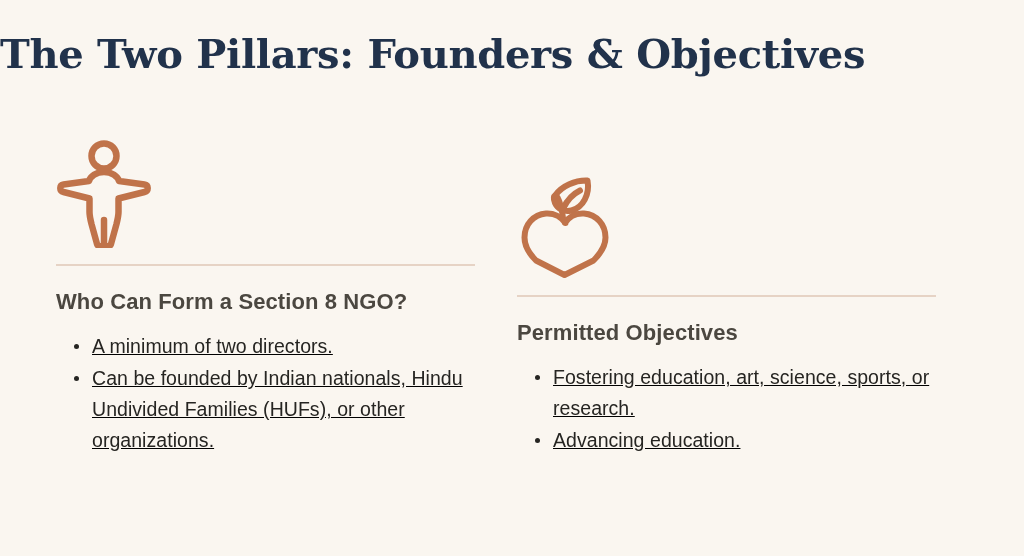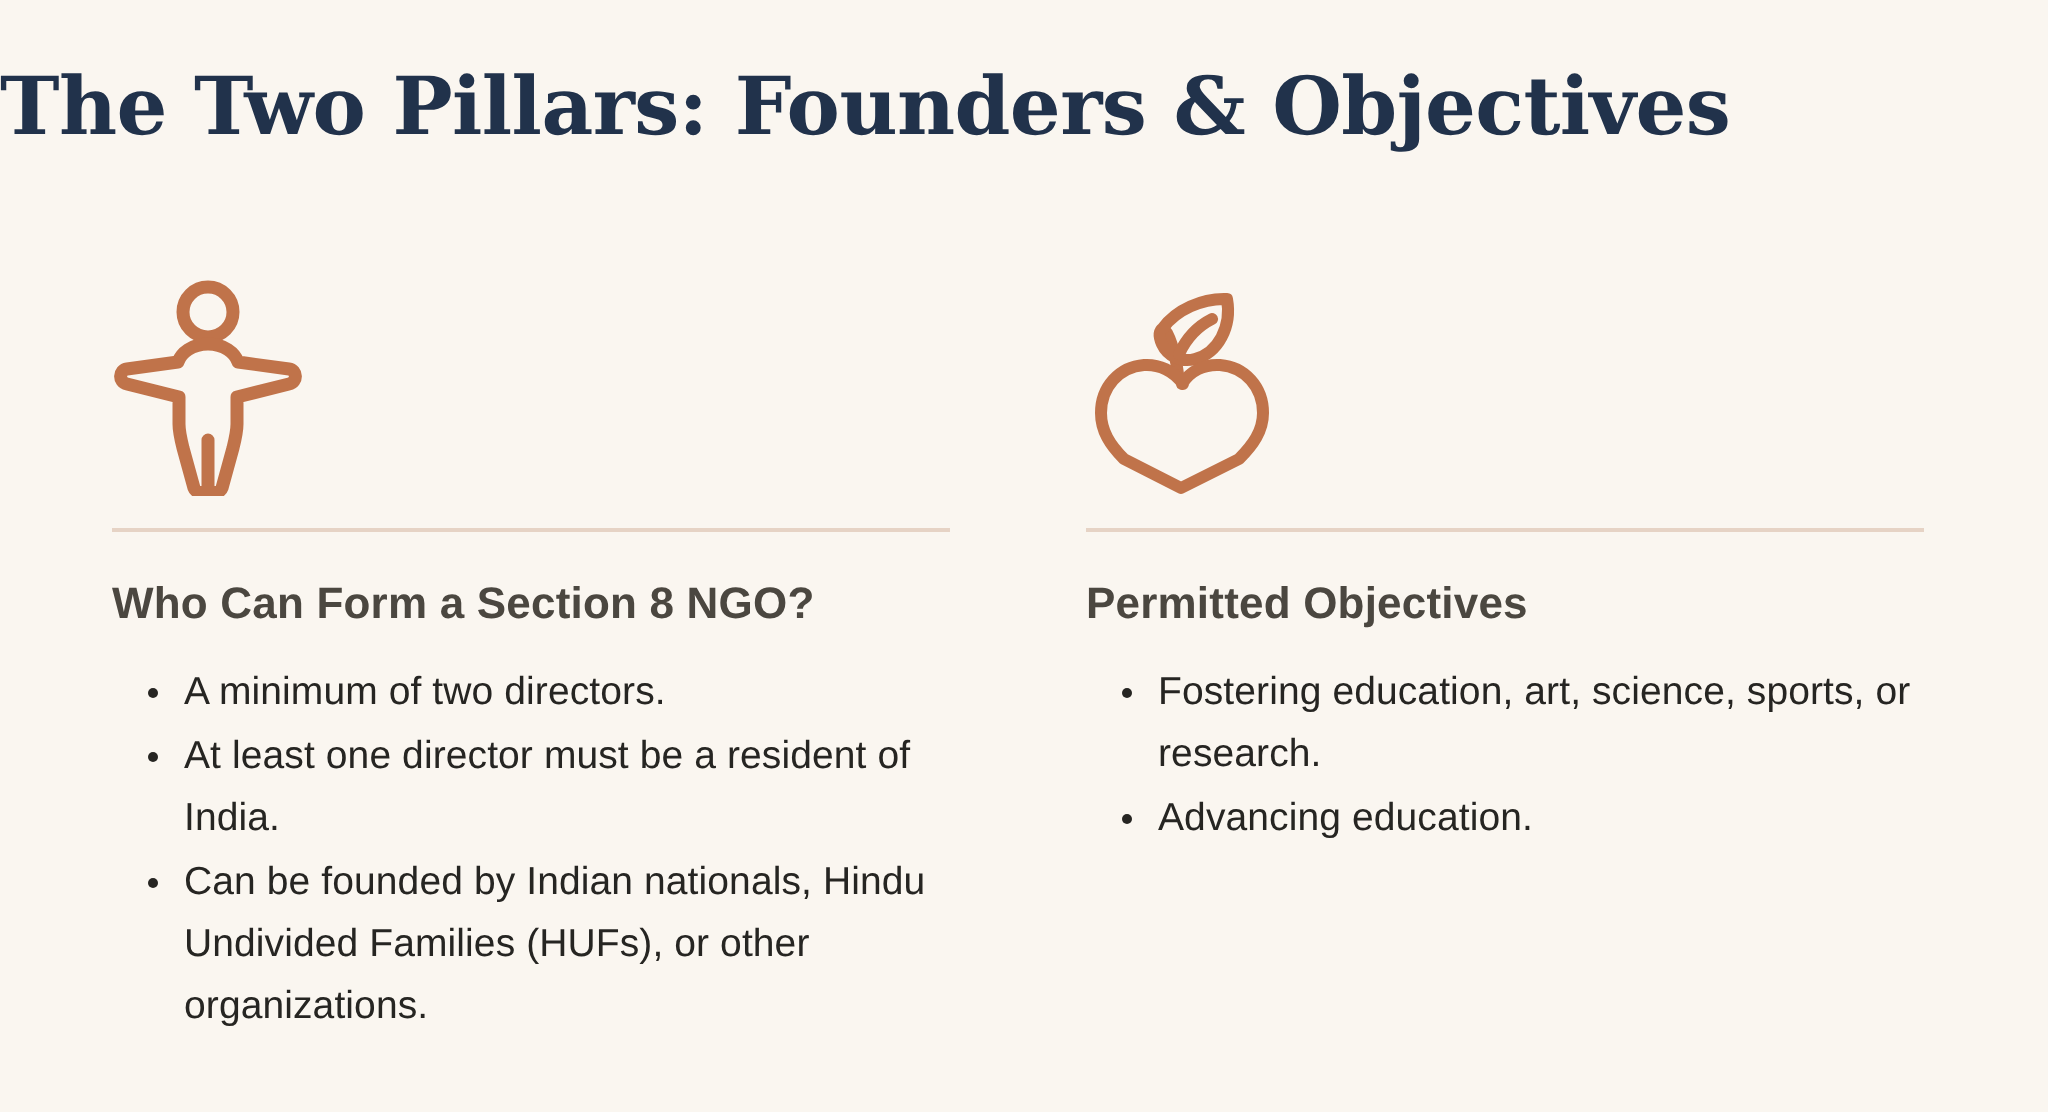--- a/index.html
+++ b/index.html
@@ -38,21 +38,22 @@
   }
 
   
   .columns {
     position: absolute;
     top: 140px;
     left: 56px;
     width: 912px;
     display: flex;
     flex-direction: row;
-    gap: 68px;
+    gap: 42px;
+    align-items: flex-end;
   }
   .column {
     width: 419px;
     display: flex;
     flex-direction: column;
   }
 
   .icon-wrap {
     height: 110px;
     display: flex;
@@ -80,20 +81,21 @@
     font-size: 22px;
     line-height: 1.2;
     color: #4B4740;
     letter-spacing: 0.1px;
   }
 
   ul.bullets {
     margin: 16px 0 12px 0;
     padding: 0 0 0 36px;
     list-style: none;
+    text-decoration: underline;
   }
   ul.bullets li {
     position: relative;
     font-family: "Liberation Sans", sans-serif;
     font-size: 19.5px;
     line-height: 31px;
     color: #262522;
     margin-bottom: 1px;
     letter-spacing: 0.05px;
   }
@@ -145,21 +147,20 @@
           </g>
         </svg>
       </div>
 
       <div class="divider"></div>
 
       <div class="section-heading">Who Can Form a Section 8 NGO?</div>
 
       <ul class="bullets">
         <li>A minimum of two directors.</li>
-        <li>At least one director must be a resident of India.</li>
         <li>Can be founded by Indian nationals, Hindu Undivided Families (HUFs), or other organizations.</li>
       </ul>
     </div>
 
     <div class="column col-right">
 
       <div class="icon-wrap">
         <svg width="96" height="108" viewBox="0 0 96 108" fill="none" aria-hidden="true">
           <g stroke="#C0734A" stroke-width="6" stroke-linecap="round" stroke-linejoin="round" fill="none">
             <path d="M46 47

